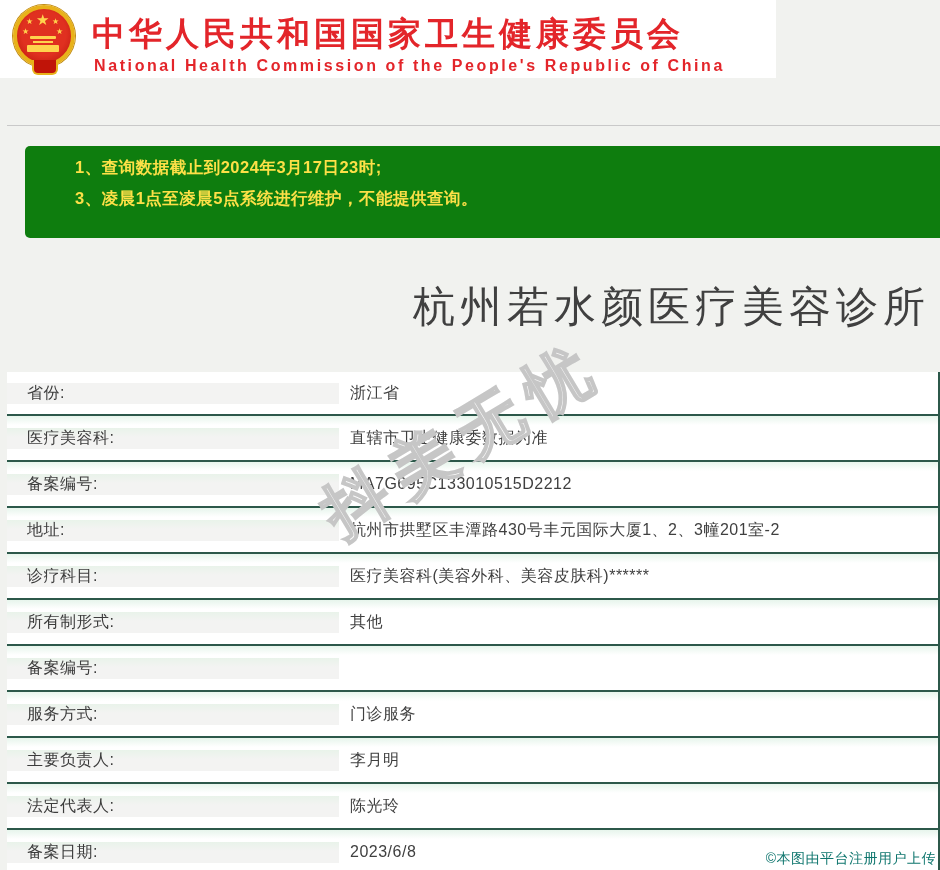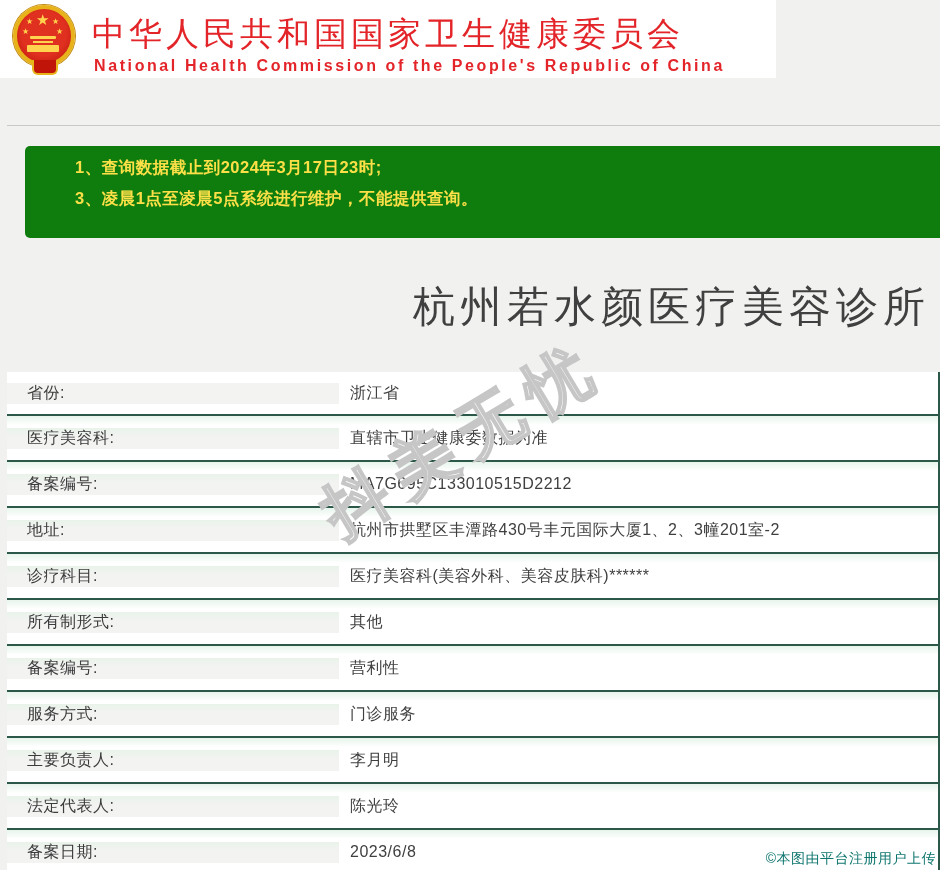--- a/index.html
+++ b/index.html
@@ -32,21 +32,21 @@
   .gate-roof  { position:absolute; left:20px; top:34px; width:26px; height:3px; background:#ffd34d; border-radius:1px; }
   .gate-mid   { position:absolute; left:23px; top:39px; width:20px; height:2px; background:#ffd34d; }
   .gate-base  { position:absolute; left:17px; top:43px; width:32px; height:7px; background:#ffd34d; border-radius:1px; }
   .emblem-tassel {
     position:absolute; left:22px; top:58px; width:22px; height:13px;
     background:#c01408; border:2px solid #e8b21a; border-top:none;
     border-radius:0 0 6px 6px;
   }
   .org-cn {
     position:absolute; left:92px; top:12px;
-    font-size:33px; font-weight:normal; color:#e3252a;
+    font-size:33px; font-weight:bold; color:#e3252a;
     letter-spacing:4px; white-space:nowrap;text-align:center;
   }
   .org-en {
     position:absolute; left:94px; top:57px;
     font-size:16px; font-weight:bold; color:#e3252a;
     letter-spacing:2.6px; white-space:nowrap;
   }
 
   
   .top-divider {
@@ -173,21 +173,20 @@
       <div class="t-row">
         <div class="t-label">诊疗科目:</div>
         <div class="t-value">医疗美容科(美容外科、美容皮肤科)******</div>
       </div>
       <div class="t-row">
         <div class="t-label">所有制形式:</div>
         <div class="t-value">其他</div>
       </div>
       <div class="t-row">
         <div class="t-label">备案编号:</div>
-        <div class="t-value">营利性</div>
       </div>
       <div class="t-row">
         <div class="t-label">服务方式:</div>
         <div class="t-value">门诊服务</div>
       </div>
       <div class="t-row">
         <div class="t-label">主要负责人:</div>
         <div class="t-value">李月明</div>
       </div>
       <div class="t-row">

